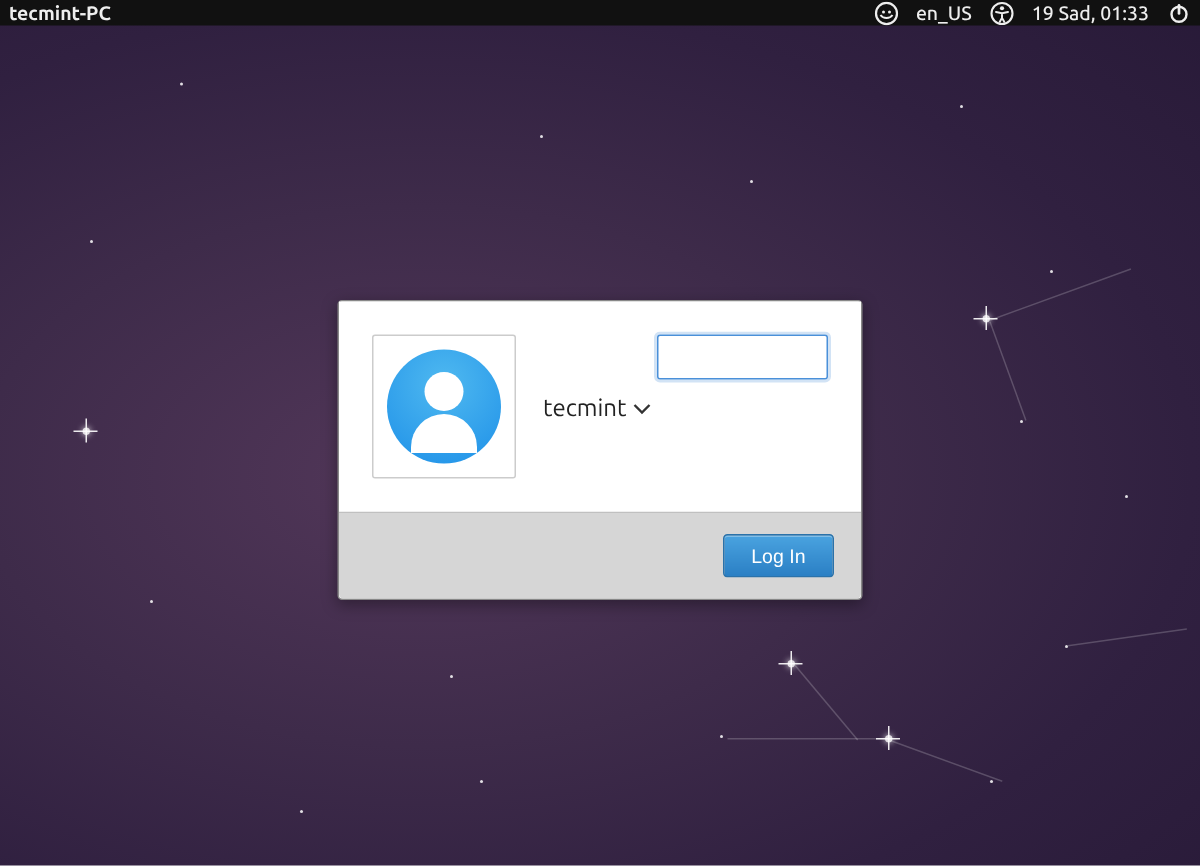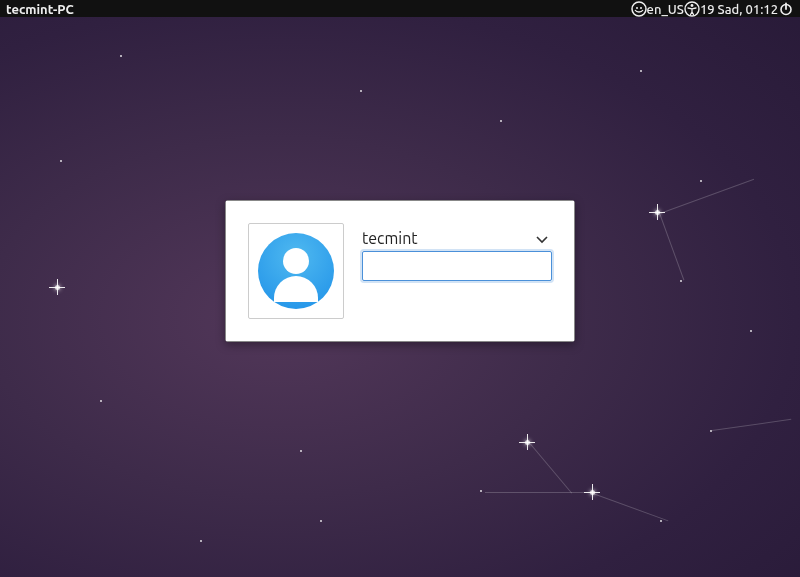--- a/index.html
+++ b/index.html
@@ -73,20 +73,21 @@
     }
     .panel-left {
       flex: 1;
       display: flex;
       align-items: center;
       font-weight: 600;
     }
     .panel-right {
       display: flex;
       align-items: center;
+      gap: 12px;
     }
     .panel-item {
       display: flex;
       align-items: center;
       gap: 4px;
       cursor: pointer;
       font-weight: 500;
     }
     .panel-icon svg {
       display: block;
@@ -143,21 +144,21 @@
       left: 50%;
       transform: translateX(-50%);
       width: 44px;
       height: 26px;
       background: #fff;
       border-radius: 22px 22px 0 0;
     }
     .login-fields {
       flex: 1;
       display: flex;
-      flex-direction: column;
+      flex-direction: row;
     }
     .username-row {
       display: flex;
       align-items: center;
       justify-content: space-between;
       padding-top: 2px;
     }
     .username-label {
       font-size: 16px;
       color: #222;
@@ -242,21 +243,21 @@
       <span>en_US</span>
     </div>
     <div class="panel-item panel-icon">
       <svg width="16" height="16" viewBox="0 0 16 16">
         <circle cx="8" cy="8" r="7" fill="none" stroke="#eee" stroke-width="1.4"></circle>
         <circle cx="8" cy="4.5" r="1.4" fill="#eee"></circle>
         <path d="M4 7l4 .8L12 7M8 7.8V11M6.5 13.5L8 11l1.5 2.5" fill="none" stroke="#eee" stroke-width="1.3" stroke-linecap="round"></path>
       </svg>
     </div>
     <div class="panel-item">
-      <span>19 Sad, 01:12</span>
+      <span>19 Sad, 01:33</span>
     </div>
     <div class="panel-item panel-icon">
       <svg width="16" height="16" viewBox="0 0 16 16">
         <circle cx="8" cy="8.5" r="5" fill="none" stroke="#eee" stroke-width="1.6"></circle>
         <line x1="8" y1="2.5" x2="8" y2="8" stroke="#eee" stroke-width="1.8" stroke-linecap="round"></line>
       </svg>
     </div>
   </div>
 </div>
 
@@ -273,13 +274,16 @@
         <span class="username-label">tecmint</span>
         <span class="caret-down">
           <svg width="12" height="8" viewBox="0 0 12 8">
             <path d="M1 1l5 5 5-5" fill="none" stroke="#333" stroke-width="1.6"></path>
           </svg>
         </span>
       </div>
       <input type="password" class="password-input" autofocus="" value="" style="">
     </div>
   </div>
+  <div class="login-bottom">
+    <button class="login-button">Log In</button>
+  </div>
 </div>
 
 </body></html>

